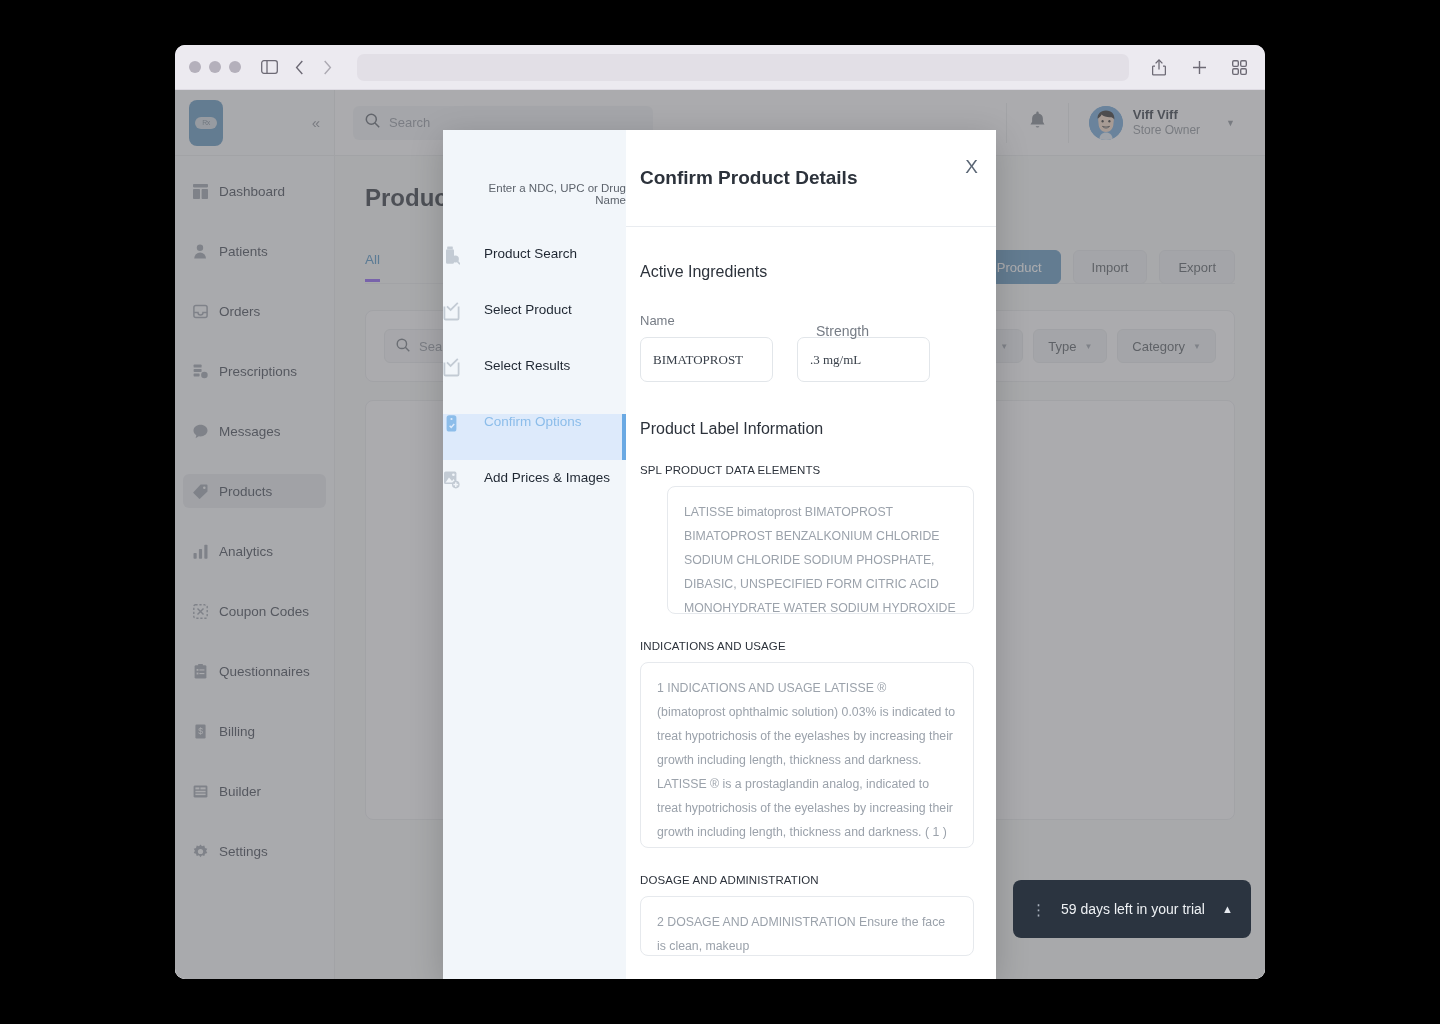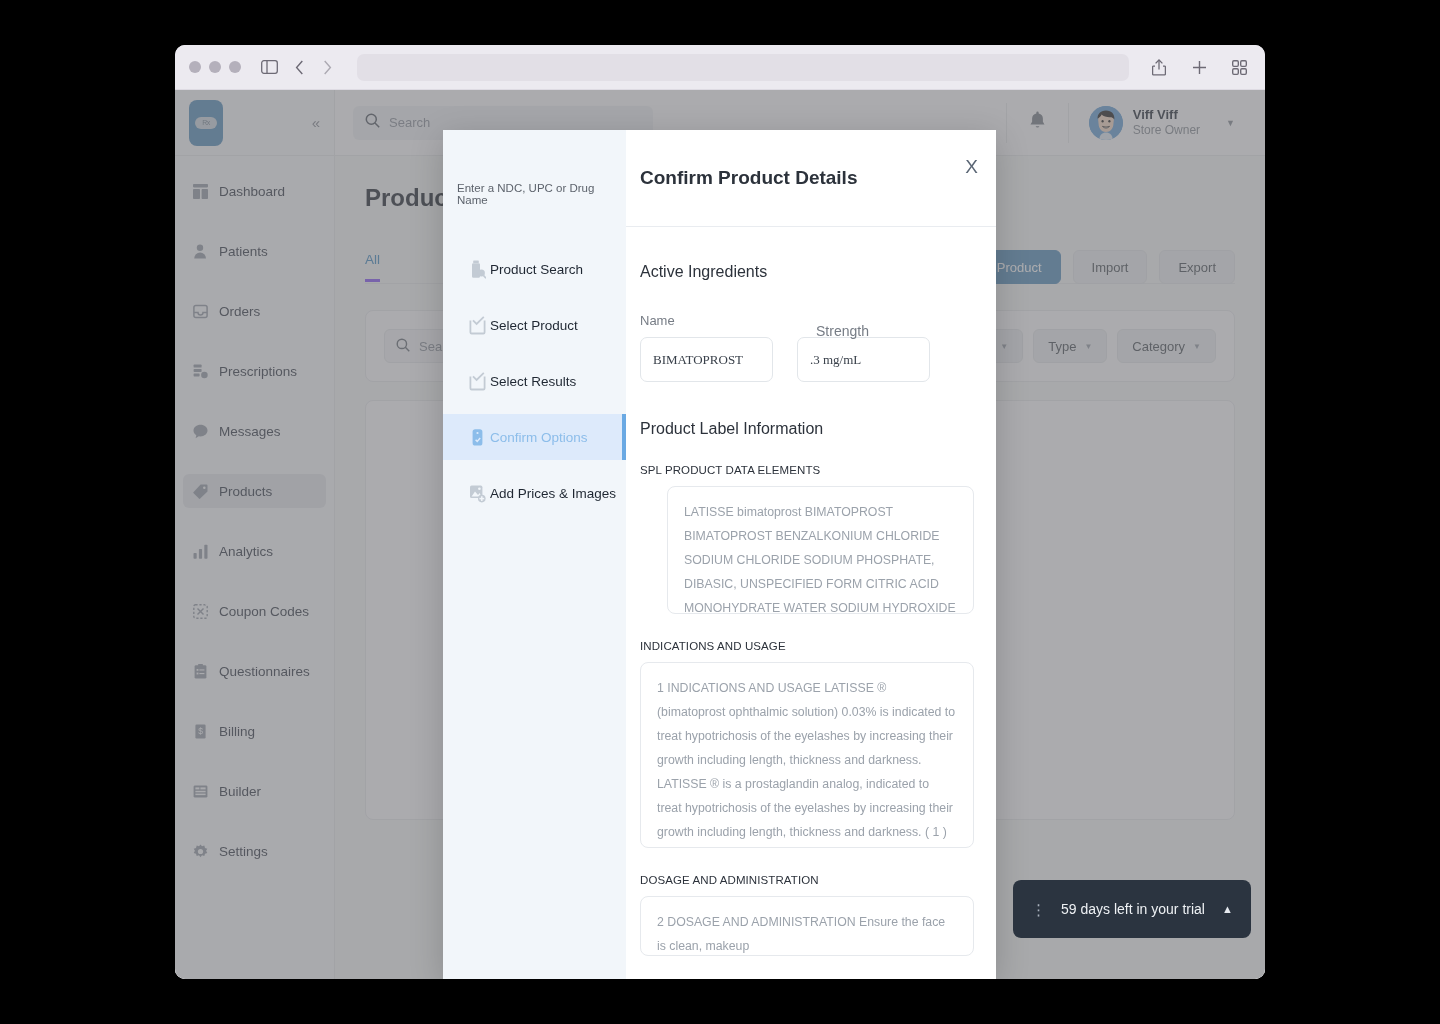--- a/index.html
+++ b/index.html
@@ -257,25 +257,25 @@
   #modal-steps {
     width: 183px;
     background: #f2f6fa;
     flex: 0 0 183px;
     padding-top: 52px;
   }
   #steps-hint {
     font-size: 11.5px; color: #5d636c;
     padding: 0 0 0 14px;
     margin-bottom: 40px;
+    text-align: right;
   }
   .step-item {
-    display: flex; align-items: center; gap: 4px;
+    display: flex; gap: 24px;
     height: 46px;
-    padding-left: 26px;
     cursor: pointer;
     margin-bottom: 10px;
     position: relative;
   }
   .step-item.active {
     background: #ddeafb;
   }
   .step-item.active::after {
     content: "";
     position: absolute; right: 0; top: 0;

